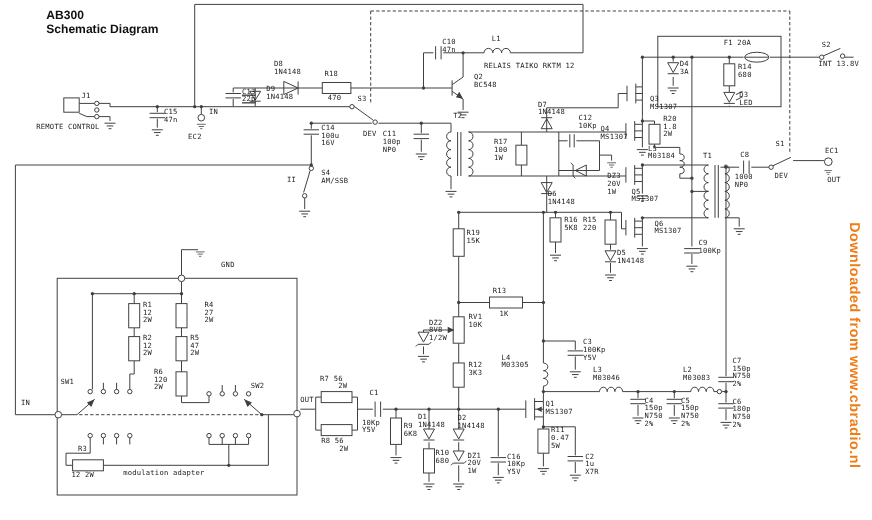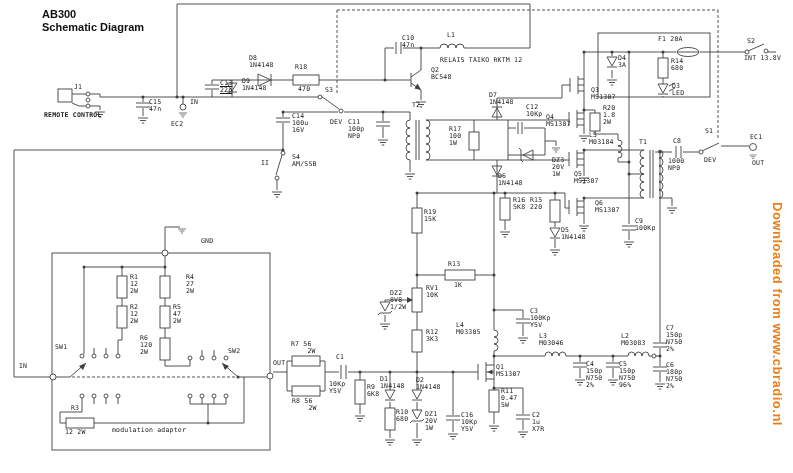--- a/index.html
+++ b/index.html
@@ -295,21 +295,21 @@
     </g>
   </svg>
 
   <div class="title">
     <div>AB300</div>
     <div>Schematic Diagram</div>
   </div>
 
   <div>
       <div class="lbl" style="left: 74px; top: 84px;">J1</div>
-      <div class="lbl" style="left: 44px; top: 112px; font-weight: bold;">REMOTE CONTROL</div>
+      <div class="lbl" style="left: 33px; top: 112px;">REMOTE CONTROL</div>
       <div class="lbl" style="left: 149px; top: 99px;">C15
 47n</div>
       <div class="lbl" style="left: 190px; top: 99px;">IN</div>
       <div class="lbl" style="left: 171px; top: 121px;">EC2</div>
       <div class="lbl" style="left: 220px; top: 80px; text-decoration: underline;">C13
 22p</div>
       <div class="lbl" style="left: 242px; top: 78px;">D9
 1N4148</div>
       <div class="lbl" style="left: 249px; top: 55px;">D8
 1N4148</div>
@@ -401,21 +401,21 @@
 Y5V</div>
       <div class="lbl" style="left: 539px; top: 333px;">L3
 M03046</div>
       <div class="lbl" style="left: 586px; top: 361px;">C4
 150p
 N750
 2%</div>
       <div class="lbl" style="left: 619px; top: 361px;">C5
 150p
 N750
-96%</div>
+2%</div>
       <div class="lbl" style="left: 621px; top: 333px;">L2
 M03083</div>
       <div class="lbl" style="left: 666px; top: 325px;">C7
 150p
 N750
 2%</div>
       <div class="lbl" style="left: 666px; top: 362px;">C6
 180p
 N750
 2%</div>

